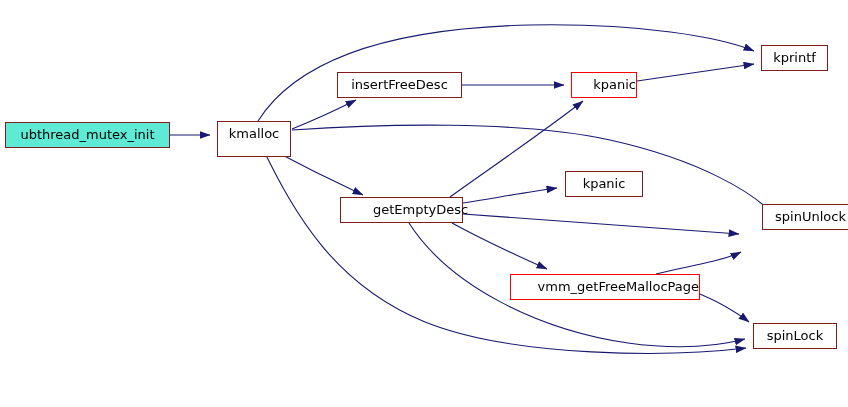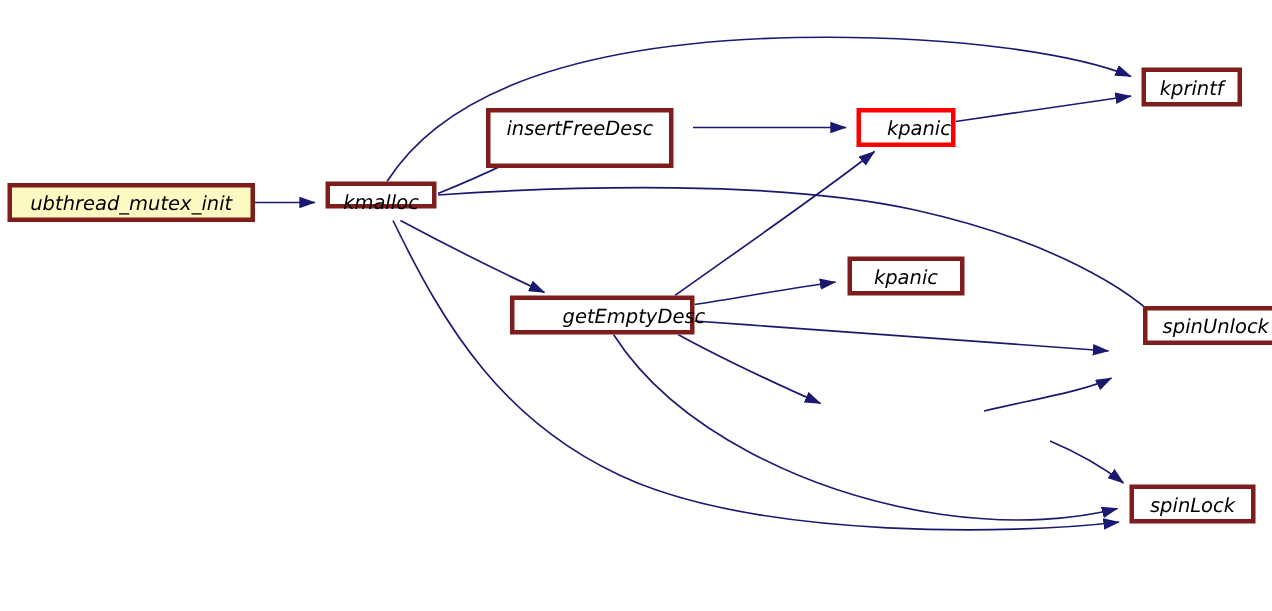--- a/index.html
+++ b/index.html
@@ -21,32 +21,31 @@
     width: 848px; height: 407px;
   }
   .edge {
     fill: none;
     stroke: #191970;
     stroke-width: 1.1;
   }
   .node {
     position: absolute;
     box-sizing: border-box;
-    border: 3px solid #7f1d1d;
+    border: 1px solid #7f1d1d;
     background: #ffffff;
     color: #000000;
     font-size: 13px;
     line-height: 24px;
     text-align: center;
     white-space: nowrap;
     cursor: pointer;
-    font-style: italic;
   }
   .node.current {
-    background: #fef9c3;
+    background: #5eead4;
     cursor: default;
   }
   .node.highlighted {
     border-color: #ff0000;
     text-align: right;
   }
 </style>
 </head>
 <body>
 
@@ -70,30 +69,31 @@
     <path class="edge" d="M 463,203 C 495,198 528,192 557,188" marker-end="url(#arrow)"></path>
     <path class="edge" d="M 463,214 C 560,221 660,228 739,234" marker-end="url(#arrow)"></path>
     <path class="edge" d="M 452,223 C 483,240 520,257 547,269" marker-end="url(#arrow)"></path>
     <path class="edge" d="M 409,223 C 450,287 540,330 628,343 C 678,350 718,346 745,339" marker-end="url(#arrow)"></path>
     <path class="edge" d="M 656,274 C 695,265 725,260 741,252" marker-end="url(#arrow)"></path>
     <path class="edge" d="M 700,294 C 719,302 736,312 749,322" marker-end="url(#arrow)"></path>
   </svg>
 
   <div class="node current" style="left:5px;   top:122px; width:165px; height:26px;">ubthread_mutex_init</div>
 
-  <div class="node" style="left:217px; top:121px; width:74px;  height:18px;text-align:center;">kmalloc</div>
+  <div class="node" style="left:217px; top:121px; width:74px;  height:36px;text-align:center;">kmalloc</div>
 
-  <div class="node" style="left:324px; top:72px;  width:125px; height:40px;">insertFreeDesc</div>
+  <div class="node" style="left:337px; top:72px;  width:125px; height:26px;">insertFreeDesc</div>
 
   <div class="node highlighted" style="left:571px; top:72px; width:66px; height:26px;">kpanic</div>
 
   <div class="node" style="left:761px; top:45px;  width:67px;  height:26px;">kprintf</div>
 
   <div class="node" style="left:340px; top:197px; width:123px; height:26px;padding-left:32px;">getEmptyDesc</div>
 
   <div class="node" style="left:565px; top:171px; width:78px;  height:26px;">kpanic</div>
 
   <div class="node" style="left:746px; top:204px; width:97px;  height:26px;margin-left:16px;">spinUnlock</div>
 
+  <div class="node highlighted" style="left:510px; top:274px; width:190px; height:26px;">vmm_getFreeMallocPage</div>
 
   <div class="node" style="left:753px; top:323px; width:84px;  height:26px;">spinLock</div>
 
 </div>
 
 </body></html>

